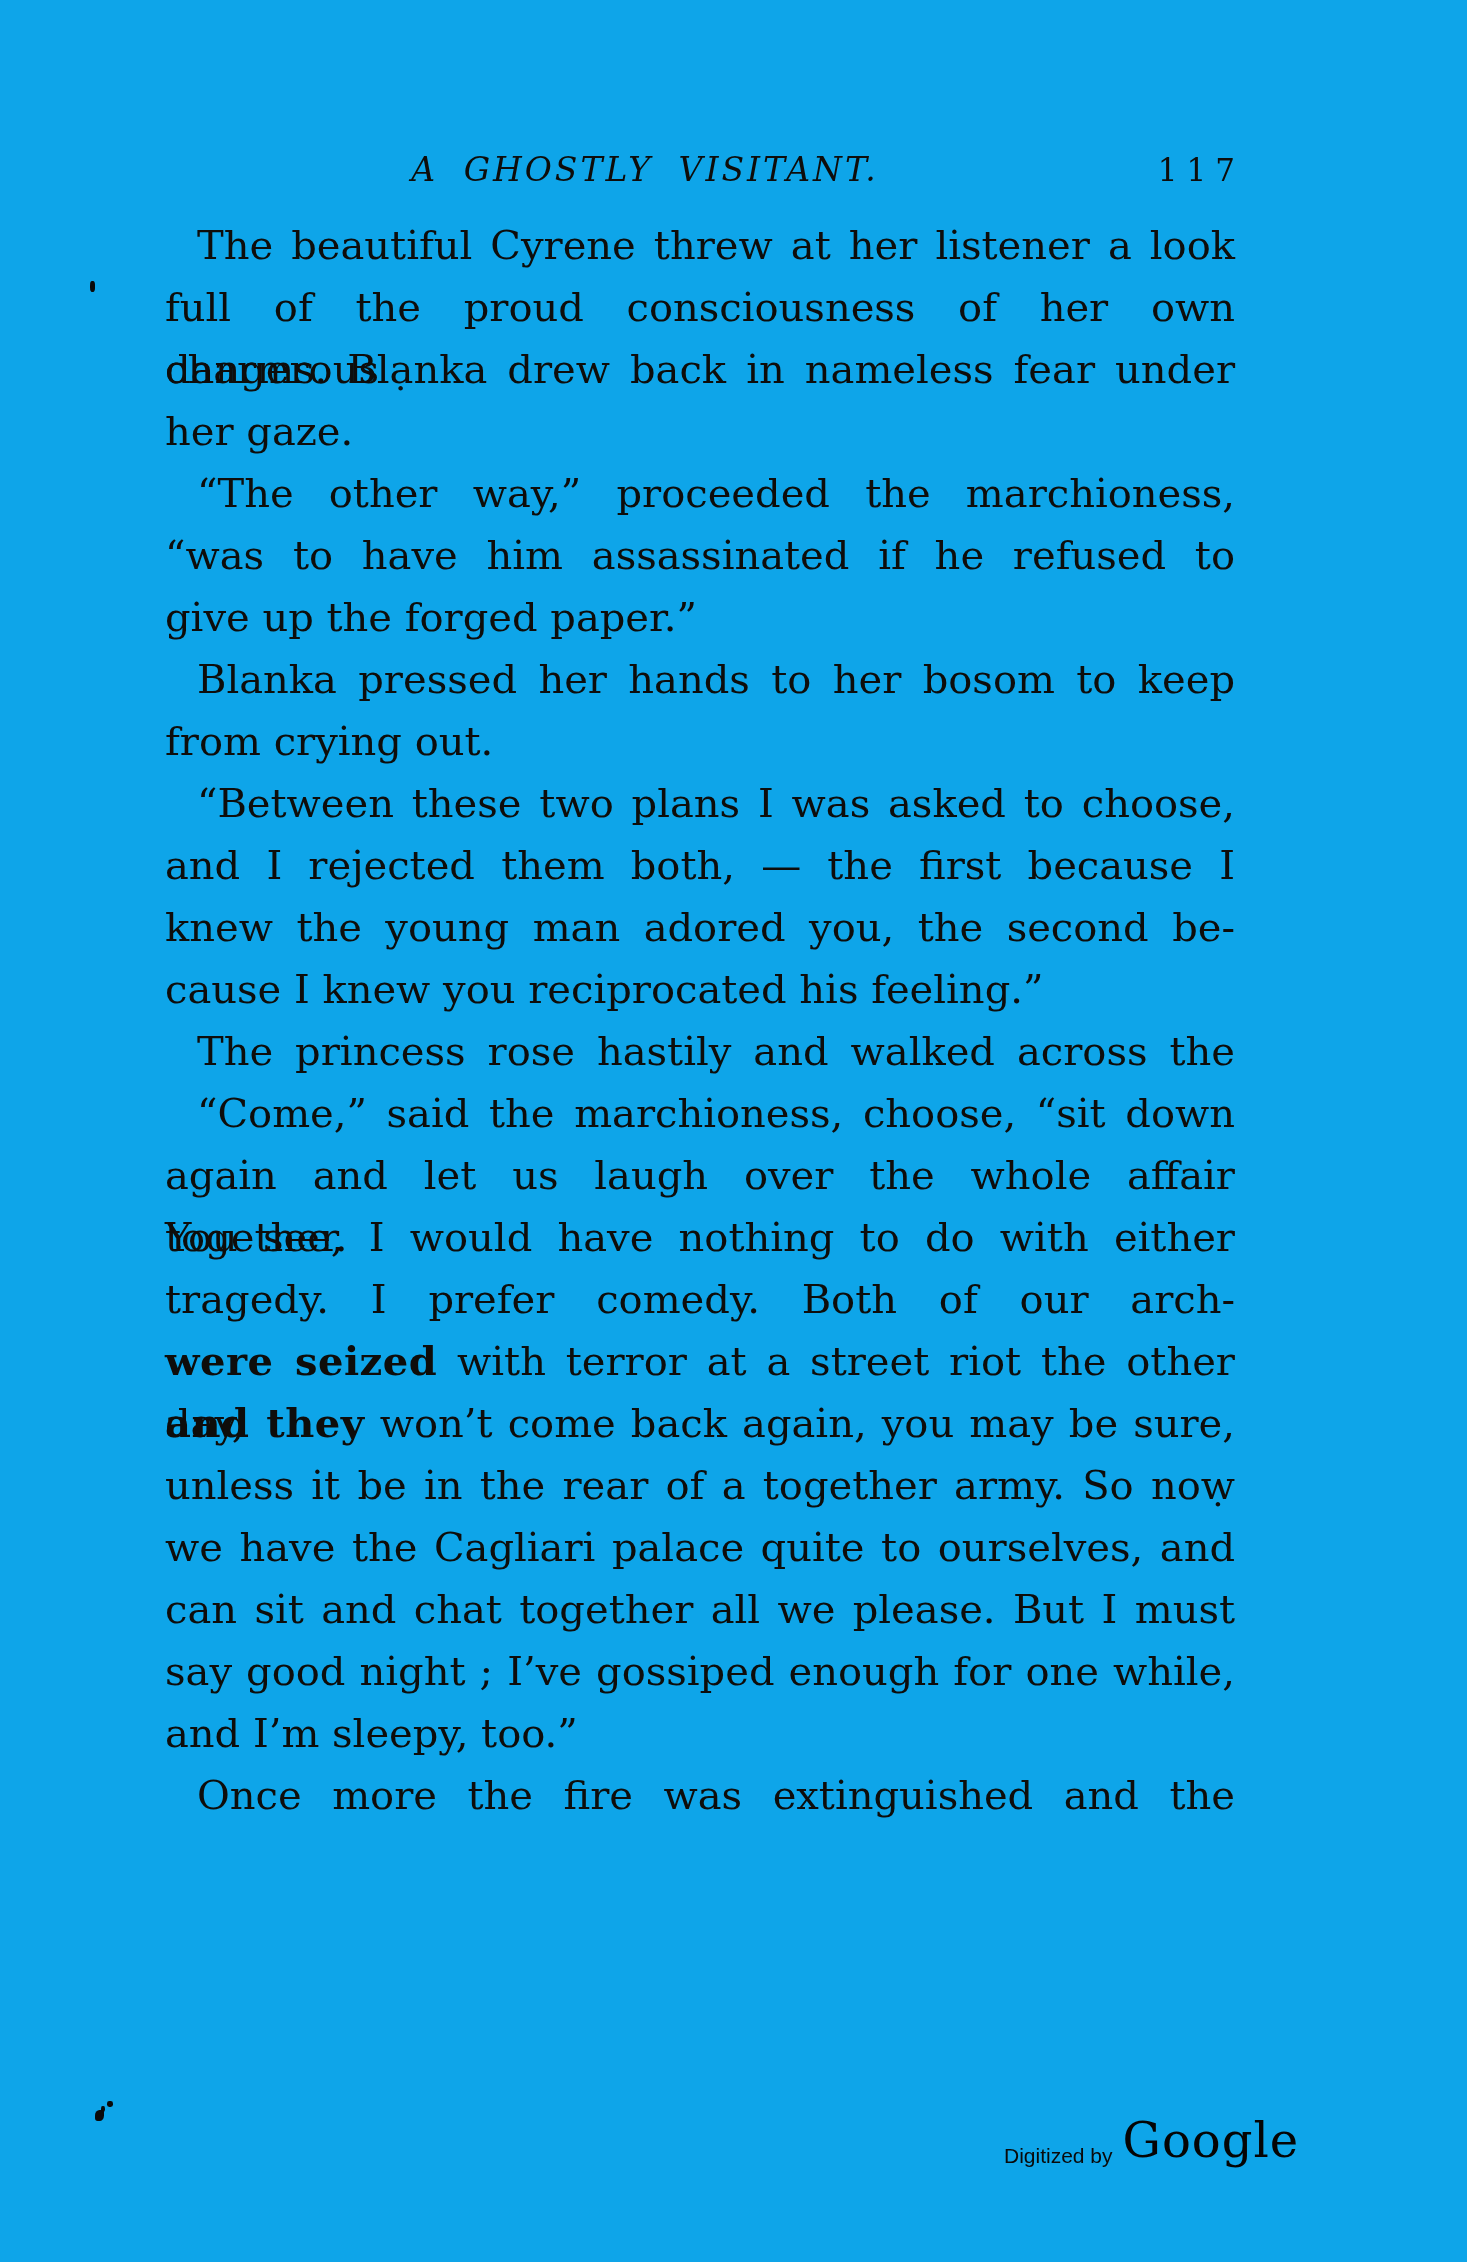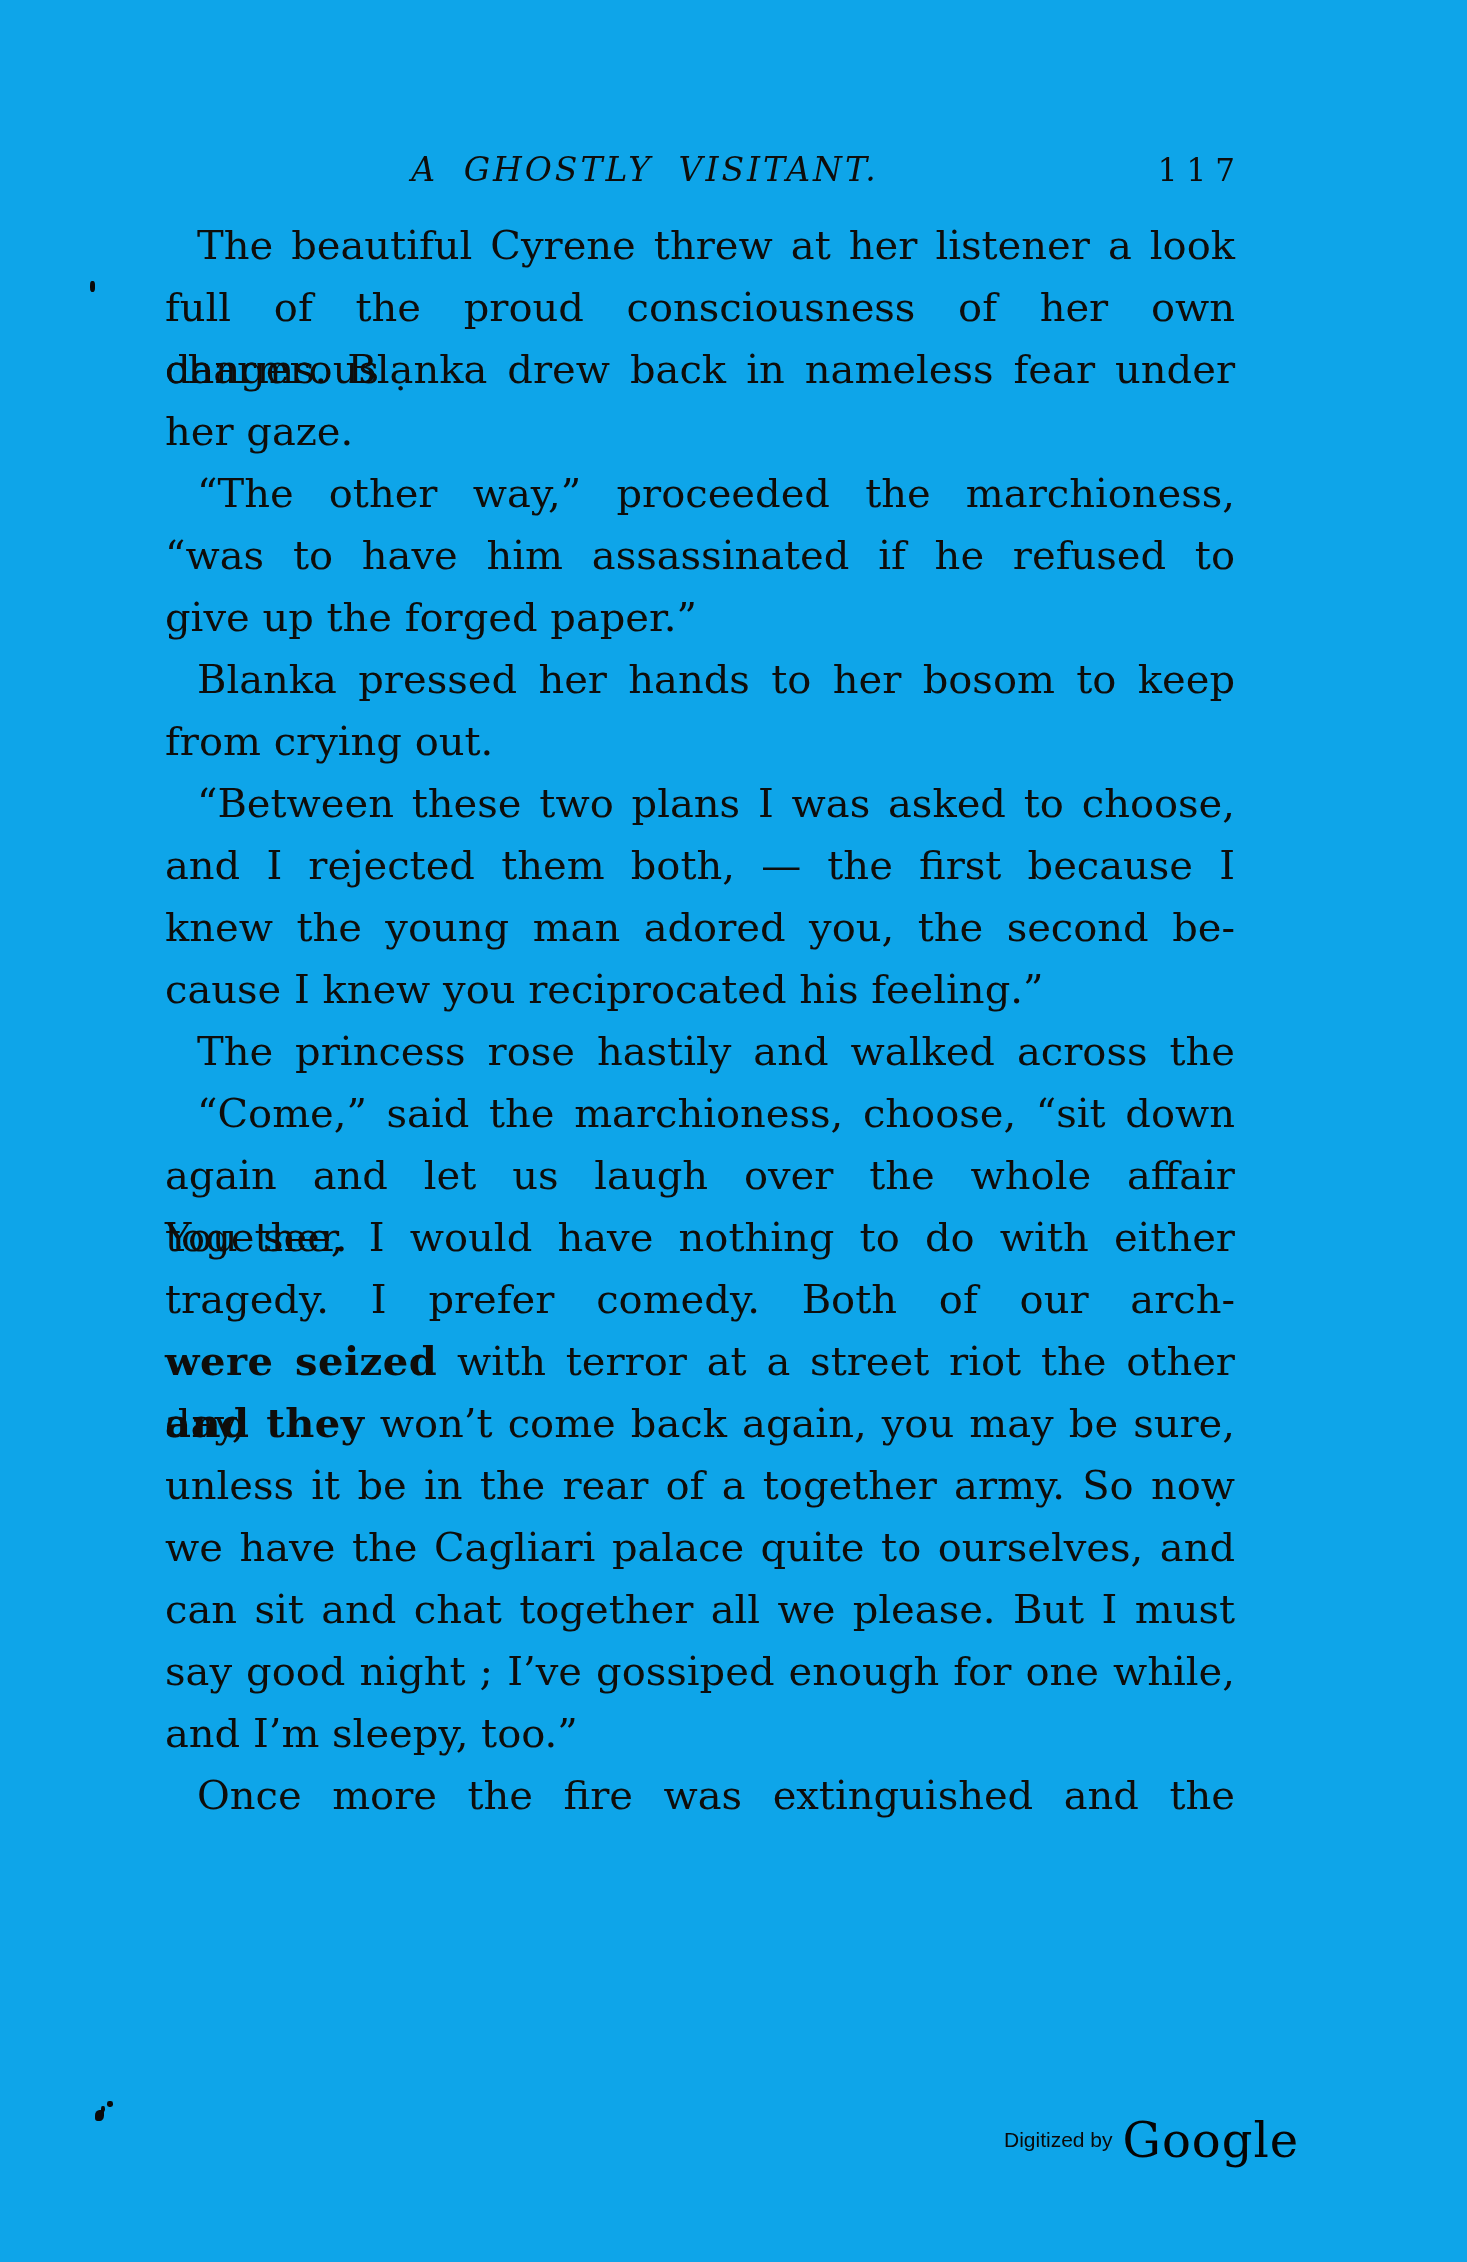--- a/index.html
+++ b/index.html
@@ -37,21 +37,21 @@
     text-align:justify; text-align-last:justify;
     overflow:visible; white-space:nowrap;
   }
   .line.j { white-space:normal; }
   .line.last { text-align-last:left; white-space:nowrap; }
   .line.indent { text-indent:32px; }
   .heavy { font-weight:bold; letter-spacing:0.5px;margin-top:10px; }
   
   .credit {
     position:absolute; left:1004px; top:2112px;
-    display:flex; align-items:center; gap:10px;
+    display:flex; align-items:flex-end; gap:10px;
     white-space:nowrap;
   }
   .credit .by {
     font-family:"Liberation Sans", sans-serif;
     font-size:21px; color:#0a0a0a;
   }
   .credit .goog {
     font-family:"DejaVu Serif", serif;
     font-size:48px; letter-spacing:1px; color:#050505;
   }

